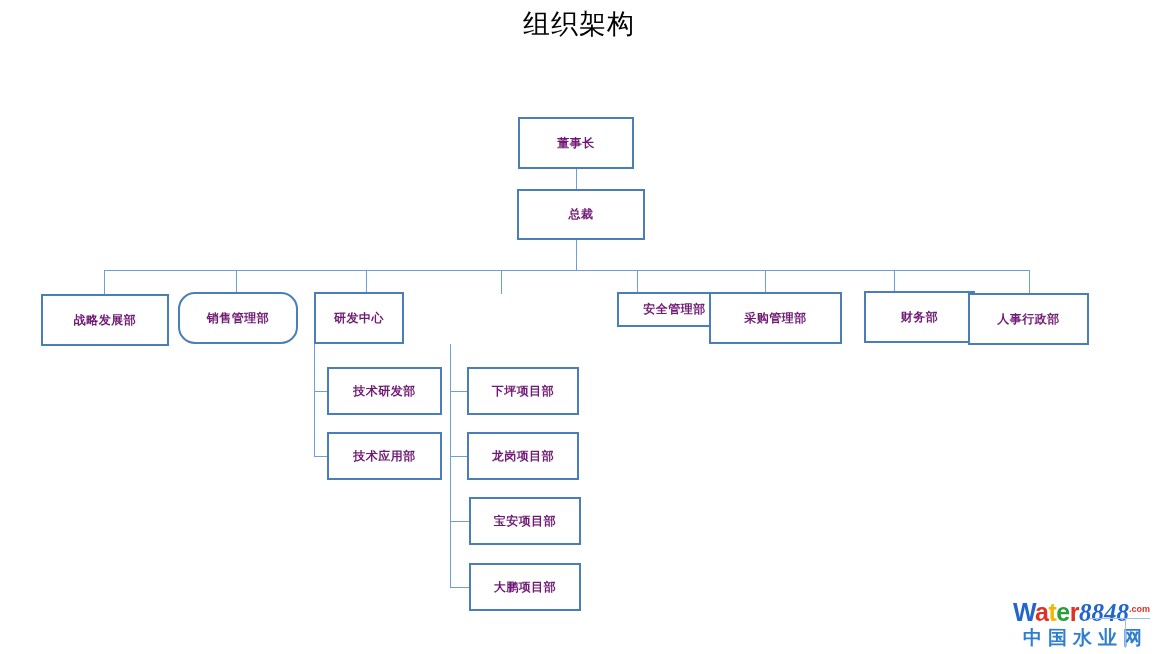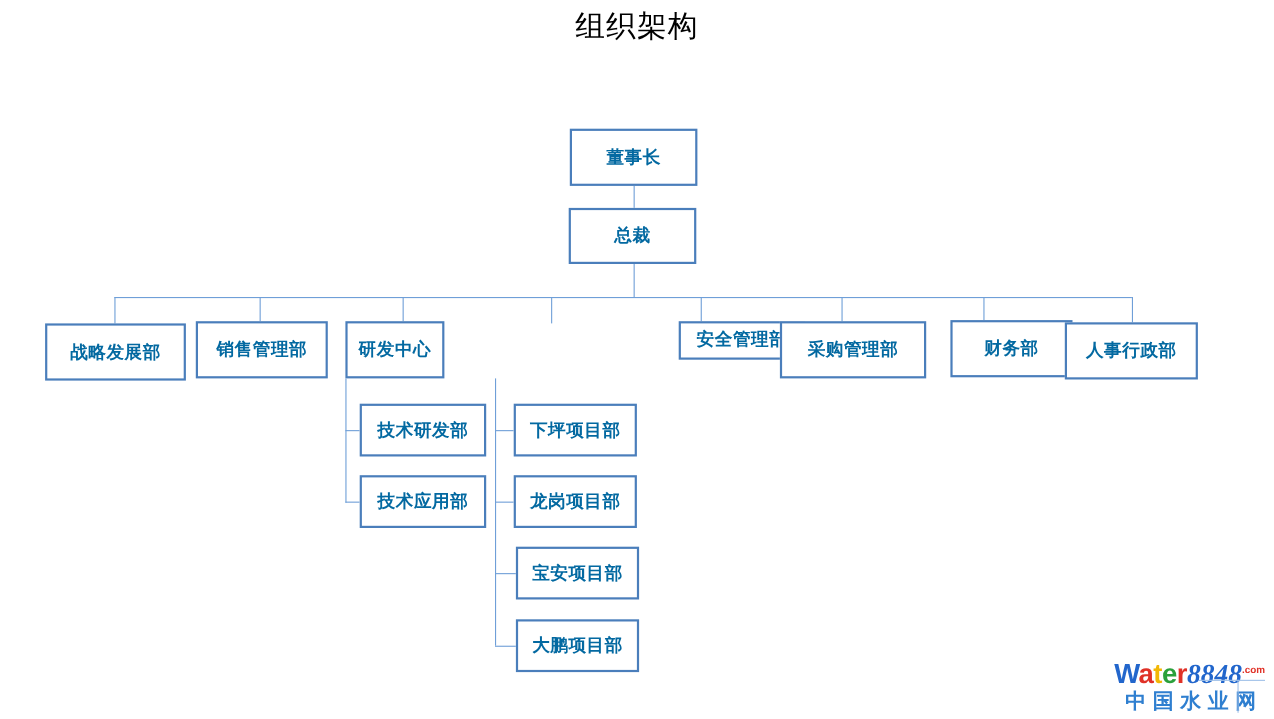--- a/index.html
+++ b/index.html
@@ -35,23 +35,23 @@
 
   
   .node {
     position: absolute;
     box-sizing: border-box;
     background: #ffffff;
     border: 2px solid #4a7ebb;
     display: flex;
     align-items: center;
     justify-content: center;
-    color: #0369a1;
-    font-family: "Liberation Serif", "DejaVu Serif", serif;
-    font-size: 16px;
+    color: #701a75;
+    font-family: "Liberation Serif", "DejaVu Serif", serif;
+    font-size: 12px;
     font-weight: 700;
     letter-spacing: 0.5px;
     z-index: 3;
     white-space: nowrap;
   }
 
   
   .conn {
     position: absolute;
     background: #6f9fd8;
@@ -143,28 +143,28 @@
   <div class="conn v" style="left:450px; top:344px; height:243px;"></div>
   <div class="conn h" style="left:450px; top:391px; width:17px;"></div>
   <div class="conn h" style="left:450px; top:456px; width:17px;"></div>
   <div class="conn h" style="left:450px; top:521px; width:19px;"></div>
   <div class="conn h" style="left:450px; top:587px; width:19px;"></div>
 
   <div class="node" style="left:518px; top:117px; width:116px; height:52px;">
     <span>董事长</span>
   </div>
 
-  <div class="node" style="left:517px; top:189px; width:116px; height:51px;">
+  <div class="node" style="left:517px; top:189px; width:128px; height:51px;">
     <span>总裁</span>
   </div>
 
   <div class="node" style="left:41px; top:294px; width:128px; height:52px;">
     <span>战略发展部</span>
   </div>
-  <div class="node" style="left:178px; top:292px; width:120px; height:52px;">
+  <div class="node" style="left:178px; top:292px; width:120px; height:52px;border-radius:17px;">
     <span>销售管理部</span>
   </div>
   <div class="node" style="left:314px; top:292px; width:90px; height:52px;">
     <span>研发中心</span>
   </div>
   <div class="node" style="left:581px; top:292px; width:115px; height:35px;margin-left:36px;">
     <span>安全管理部</span>
   </div>
   <div class="node" style="left:709px; top:292px; width:133px; height:52px;">
     <span>采购管理部</span>

